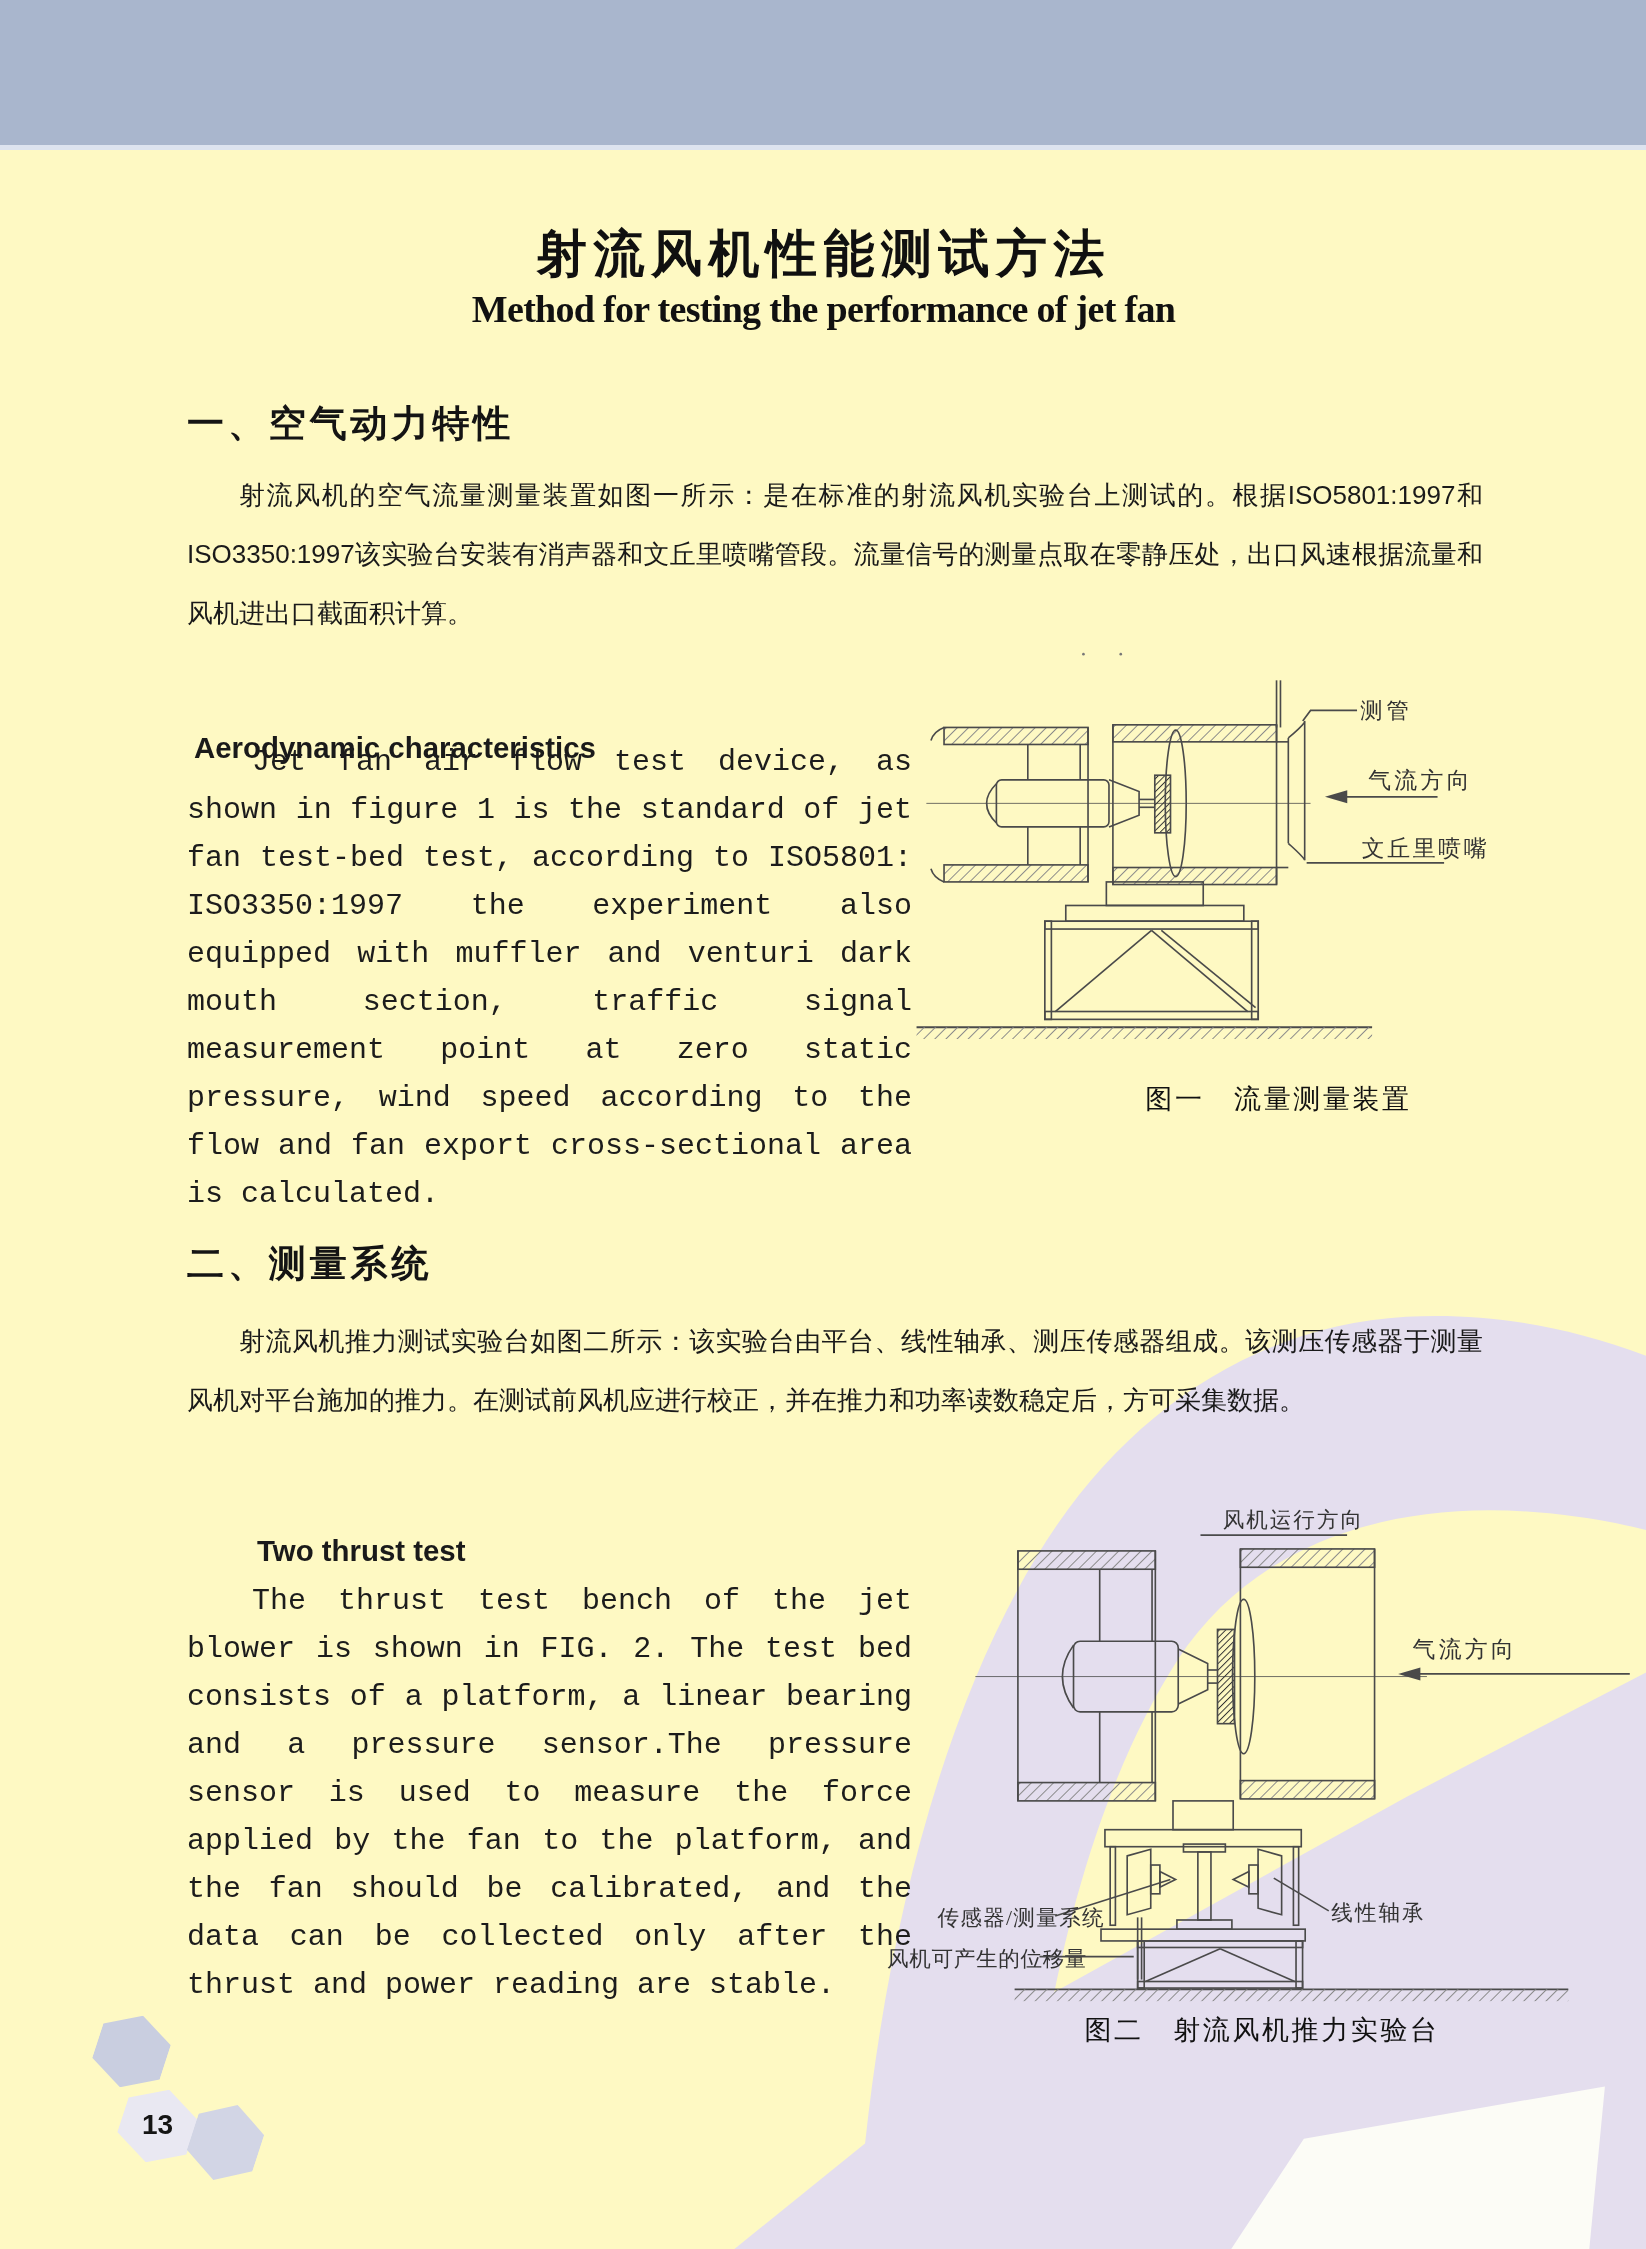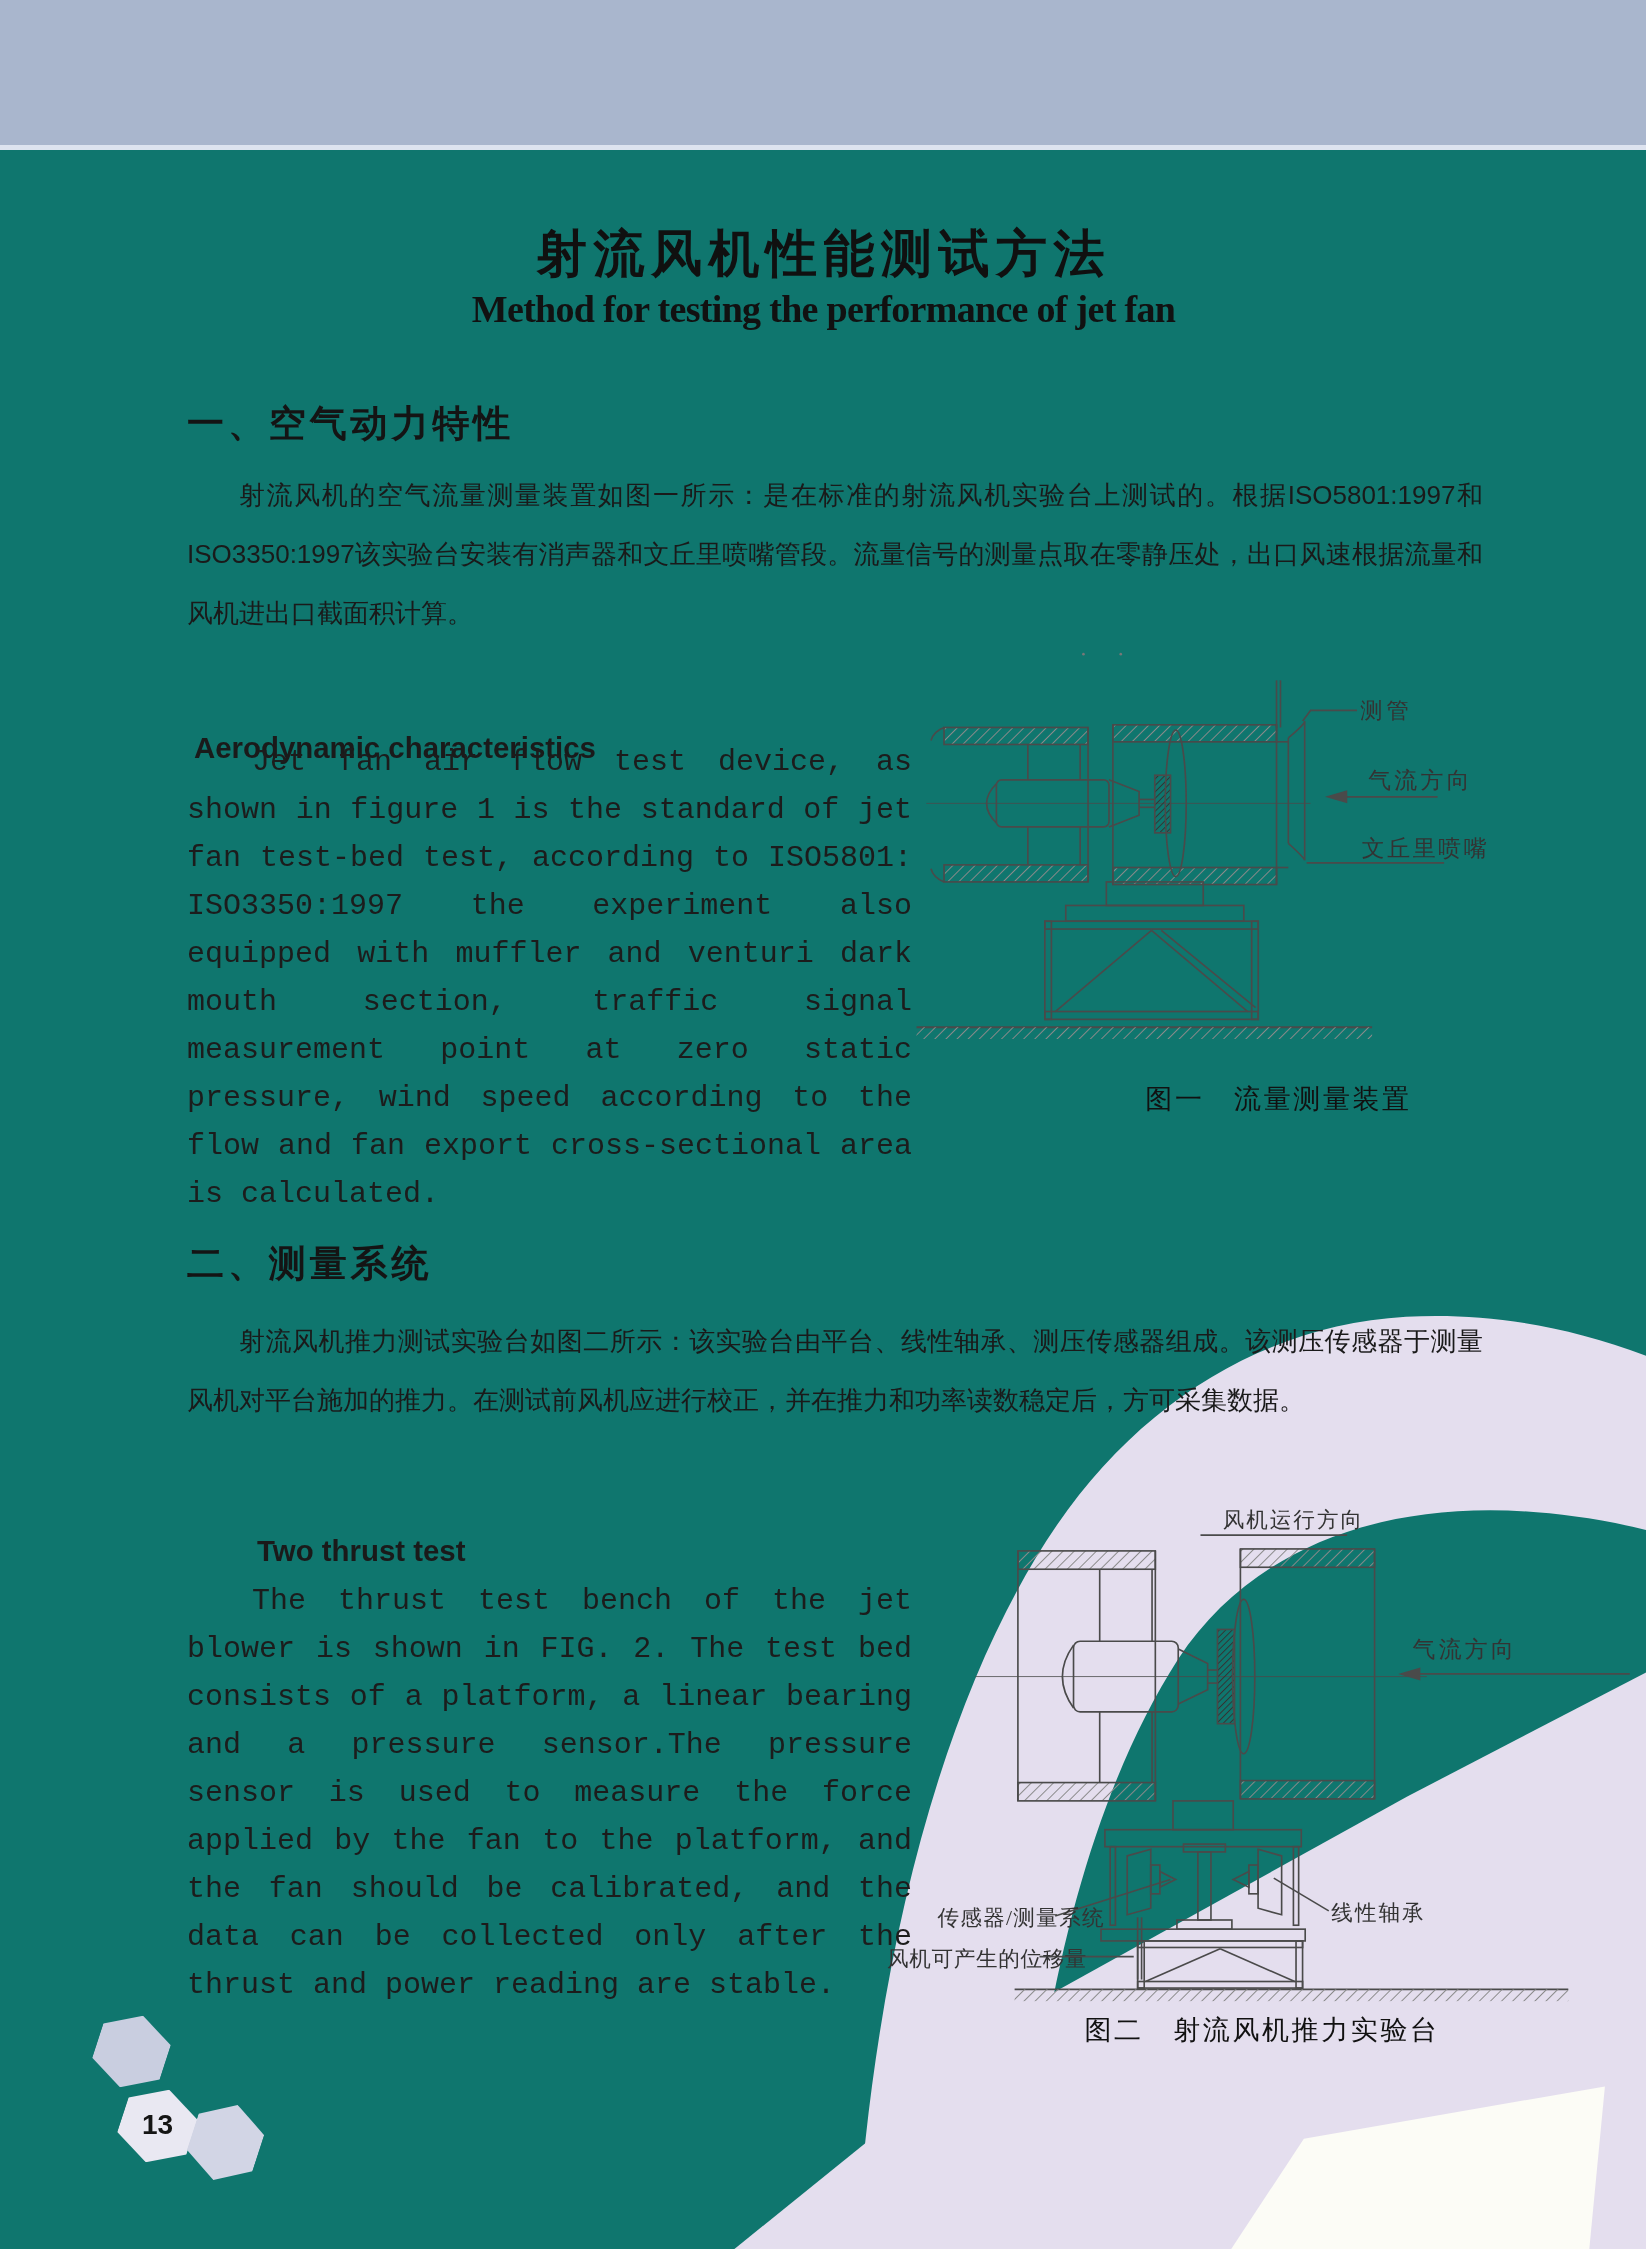--- a/index.html
+++ b/index.html
@@ -1,16 +1,16 @@
 <!DOCTYPE html>
 <html style="font-size:10.5px"><head>
 <meta charset="utf-8">
 <style>
   html,body{margin:0;padding:0;background:#888;}
-  .page{position:relative;width:1647px;height:2250px;margin:0 auto;background:#0f766e;overflow:hidden;
+  .page{position:relative;width:1647px;height:2250px;margin:0 auto;background:#fef9c3;overflow:hidden;
         font-family:"Liberation Sans",sans-serif;color:#161616;}
   .decor{position:absolute;left:0;top:0;z-index:0;}
   .header-band{position:absolute;left:0;top:0;width:1647px;height:145px;background:#a9b6cd;z-index:1;}
   .header-strip{position:absolute;left:0;top:145px;width:1647px;height:5.2px;background:#dde3ef;z-index:1;}
   .title-zh{position:absolute;left:0;right:0;top:220px;text-align:center;font-size:51px;font-weight:900;
             letter-spacing:6.5px;color:#101010;z-index:2;}
   .title-en{position:absolute;left:0;right:0;top:287px;text-align:center;font-size:38px;font-weight:700;
             font-family:"Liberation Serif",serif;letter-spacing:-0.7px;color:#111;z-index:2;}
   .sec-heading{position:absolute;left:187px;font-size:37px;font-weight:800;letter-spacing:3.9px;color:#141414;z-index:2;}
   .cn-para{position:absolute;left:187px;width:1296px;font-size:26px;line-height:59px;text-align:justify;

